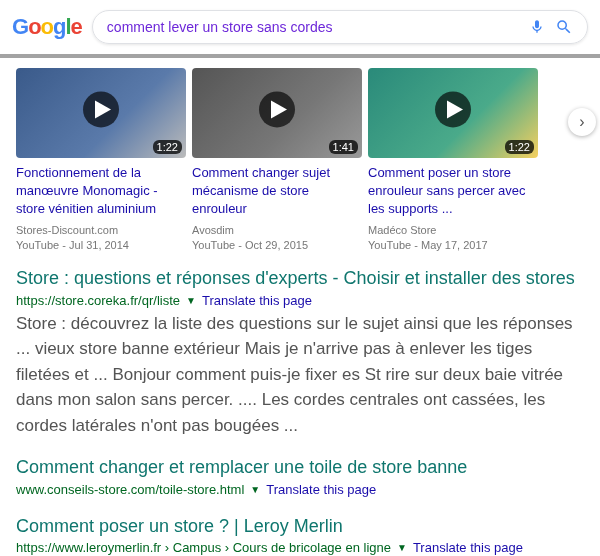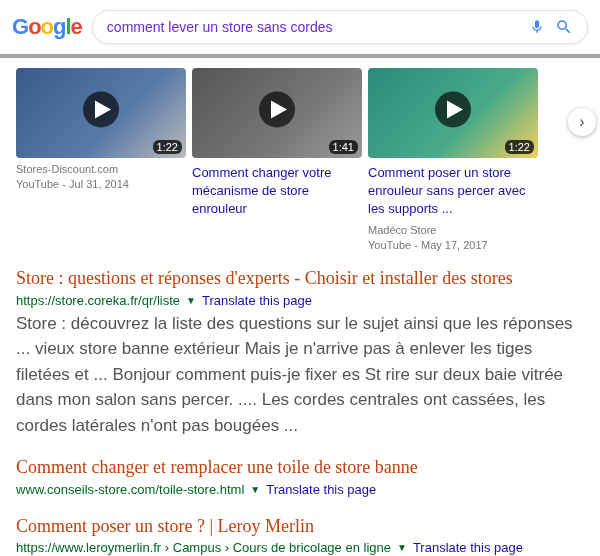--- a/index.html
+++ b/index.html
@@ -148,26 +148,25 @@
 
     
     .results-section {
       padding: 14px 16px 0 16px;
     }
     .result-item {
       margin-bottom: 18px;
     }
     .result-title {
       font-size: 18px;
-      color: #c2410c;
+      color: #0f766e;
       font-weight: normal;
       cursor: pointer;
       line-height: 1.3;
       margin-bottom: 2px;
-      font-family: Liberation Serif, serif;
     }
     .result-url-line {
       display: flex;
       align-items: center;
       gap: 6px;
       margin-bottom: 3px;
       flex-wrap: wrap;
     }
     .result-url {
       font-size: 13px;
@@ -212,33 +211,39 @@
     </div>
   </div>
 </div>
 
 <div class="video-section">
   <div class="video-card">
     <div class="video-thumbnail thumb-1">
       <div class="play-btn"></div>
       <span class="duration-badge">1:22</span>
     </div>
+    <div class="video-title">Fonctionnement de la manœuvre Monomagic - store vénitien aluminium</div>
     <div class="video-meta">
       <span class="source">Stores-Discount.com</span><br>
       <span class="yt">YouTube</span>
       <span> - <span>Jul 31, 2014</span></span>
     </div>
   </div>
 
   <div class="video-card">
     <div class="video-thumbnail thumb-2">
       <div class="play-btn"></div>
       <span class="duration-badge">1:41</span>
     </div>
-    <div class="video-title">Comment changer votre mécanisme de store enrouleur</div>
+    <div class="video-title">Comment changer sujet mécanisme de store enrouleur</div>
+    <div class="video-meta">
+      <span class="source">Avosdim</span><br>
+      <span class="yt">YouTube</span>
+      <span> - <span>Oct 29, 2015</span></span>
+    </div>
   </div>
 
   <div class="video-card">
     <div class="video-thumbnail thumb-3">
       <div class="play-btn"></div>
       <span class="duration-badge">1:22</span>
     </div>
     <div class="video-title">Comment poser un store enrouleur sans percer avec les supports ...</div>
     <div class="video-meta">
       <span class="source">Madéco Store</span><br>

